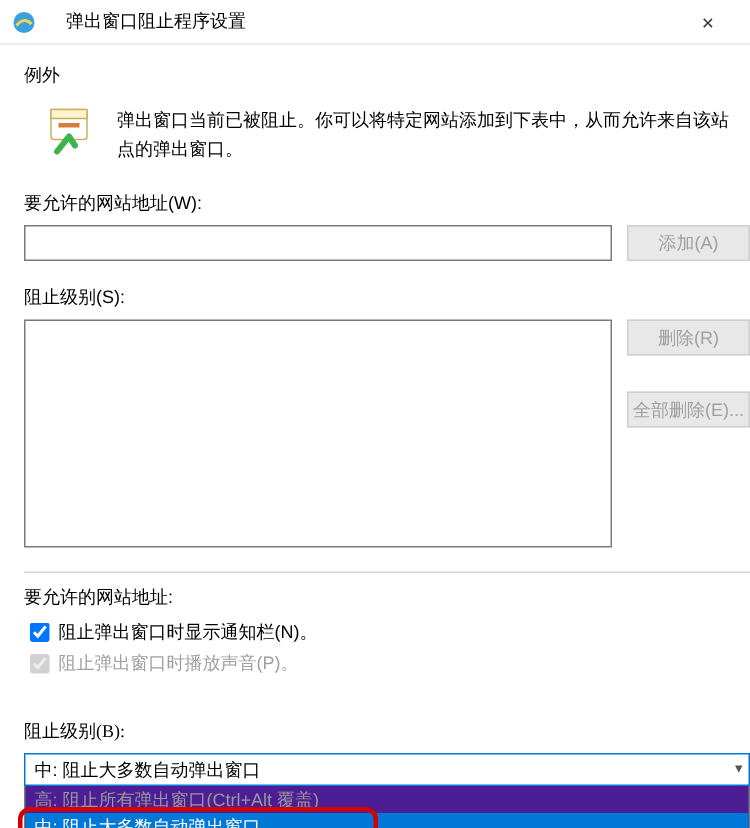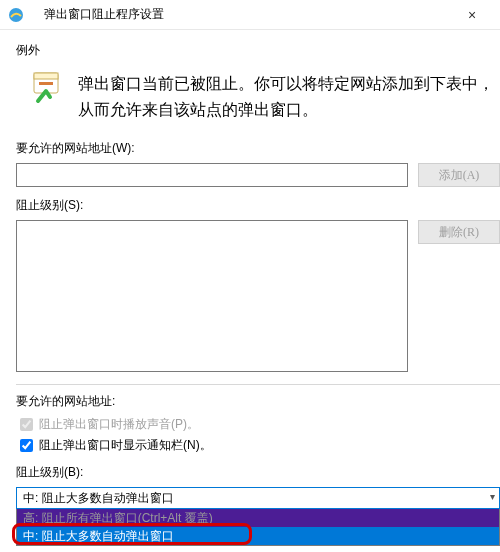--- a/index.html
+++ b/index.html
@@ -9,27 +9,27 @@
 .titlebar .icon { width: 16px; height: 16px; margin-right: 8px; display:flex; align-items:center; justify-content:center; }
 .titlebar .title { font-size: 12px; flex:1; }
 .titlebar .close { width: 40px; text-align: center; font-size: 14px; color:#333; cursor:pointer; }
 
 .content { padding: 8px 0 0 16px; }
 
 .section-label { font-size: 12px; margin: 4px 0 6px 0; }
 
 .info-row { display:flex; align-items:flex-start; padding: 6px 4px 14px 16px; }
 .info-icon { width: 34px; height: 34px; margin-right: 12px; flex-shrink:0; }
-.info-text { font-size: 16px; line-height: 1.6; }
+.info-text { font-size: 12px; line-height: 1.6; }
 
-.field-row { margin-bottom: 6px; }
+.field-row { margin-bottom: 16px; }
 .addr-row { display:flex; gap: 10px; align-items:stretch; }
 .text-input { flex:1; height: 24px; border: 1px solid #7a7a7a; padding: 2px 4px; font-size:12px; }
 .btn { width: 82px; height: 24px; background: #e1e1e1; border: 1px solid #adadad; font-size:12px; color:#000; cursor:pointer; }
-.btn.disabled { color:#a0a0a0; background:#e8e8e8; border-color:#cfcfcf;font-family:Liberation Serif, serif; }
+.btn.disabled { color:#a0a0a0; background:#e8e8e8; border-color:#cfcfcf; }
 
 .listbox { width: 100%; height: 152px; border:1px solid #7a7a7a; background:#fff; }
 .list-row { display:flex; gap:10px; align-items:flex-start; }
 .list-side { display:flex; flex-direction:column; gap:24px; width:82px; }
 .list-side .btn { width:82px; }
 
 .divider { border:none; border-top:1px solid #d8d8d8; margin: 12px 0 8px 0; }
 
 .check-row { display:flex; align-items:center; gap:6px; margin: 4px 0 4px 4px; font-size:12px; }
 .check-row input[type=checkbox]{ width:13px; height:13px; }
@@ -82,39 +82,40 @@
       <button class="btn disabled">添加(A)</button>
     </div>
   </div>
 
   <div class="field-row" style="margin-top:10px;">
     <div class="section-label">阻止级别(S):</div>
     <div class="list-row">
       <div class="listbox"></div>
       <div class="list-side">
         <button class="btn disabled">删除(R)</button>
+        <button class="btn disabled">全部删除(E)...</button>
       </div>
     </div>
   </div>
 
   <hr class="divider">
 
   <div class="section-label">要允许的网站地址:</div>
 
+  <label class="check-row">
+    <input type="checkbox" checked="" style="">
+    <span>阻止弹出窗口时显示通知栏(N)。</span>
+  </label>
+
   <label class="check-row disabled">
     <input type="checkbox" checked="" disabled="" style="">
     <span>阻止弹出窗口时播放声音(P)。</span>
   </label>
 
-  <label class="check-row">
-    <input type="checkbox" checked="" style="">
-    <span>阻止弹出窗口时显示通知栏(N)。</span>
-  </label>
-
-  <div class="section-label" style="margin-top:10px;">阻止级别(B):</div>
+  <div class="section-label" style="margin-top:28px;font-family:Liberation Serif, serif;">阻止级别(B):</div>
 
   <div class="combo">
     <div class="combo-box">
       <span>中: 阻止大多数自动弹出窗口</span>
       <span class="arrow">▾</span>
     </div>
     <div class="dropdown">
       <div class="opt dim">高: 阻止所有弹出窗口(Ctrl+Alt 覆盖)</div>
       <div class="opt sel">中: 阻止大多数自动弹出窗口</div>
     </div>

